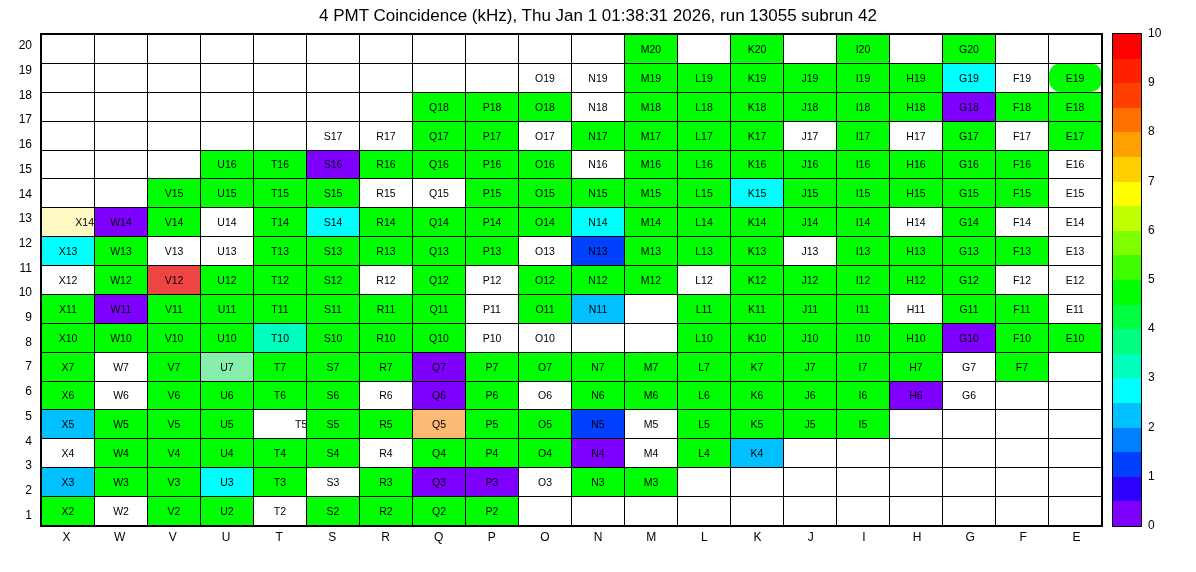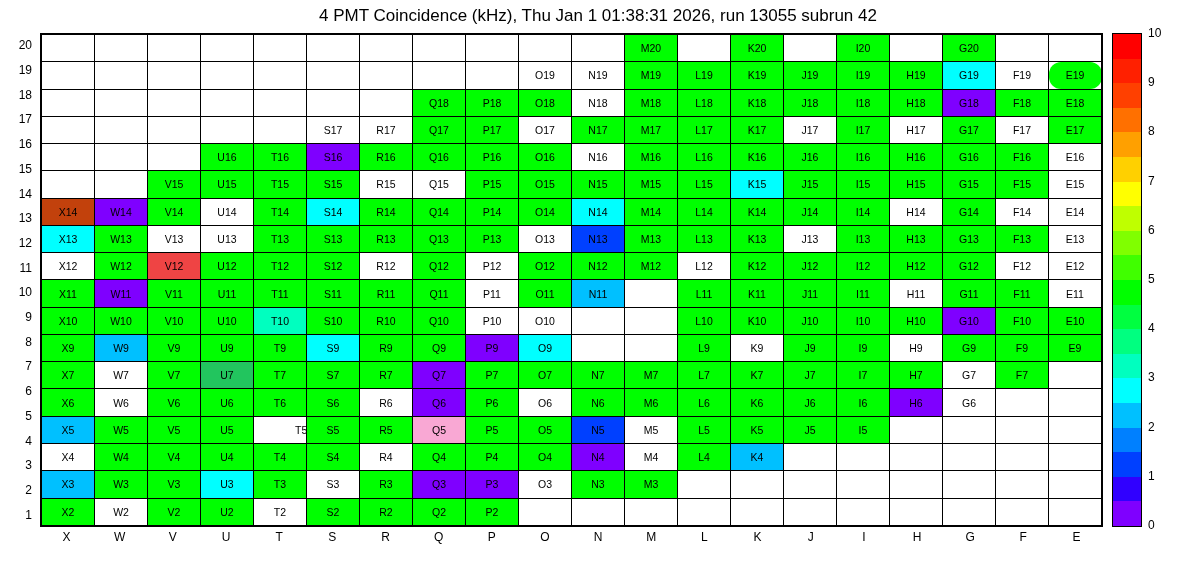--- a/index.html
+++ b/index.html
@@ -216,21 +216,21 @@
             <td style="background: rgb(0, 255, 0);">L15</td>
             <td style="background: rgb(0, 255, 255);">K15</td>
             <td style="background: rgb(0, 255, 0);">J15</td>
             <td style="background: rgb(0, 255, 0);">I15</td>
             <td style="background: rgb(0, 255, 0);">H15</td>
             <td style="background: rgb(0, 255, 0);">G15</td>
             <td style="background: rgb(0, 255, 0);">F15</td>
             <td style="background: rgb(255, 255, 255);">E15</td>
           </tr>
           <tr>
-            <td style="background: #c2410c;">X14</td>
+            <td style="background: #fef9c3; text-align: right;">X14</td>
             <td style="background: rgb(127, 0, 255);">W14</td>
             <td style="background: rgb(0, 255, 0);">V14</td>
             <td style="background: rgb(255, 255, 255);">U14</td>
             <td style="background: rgb(0, 255, 0);">T14</td>
             <td style="background: rgb(0, 255, 255);">S14</td>
             <td style="background: rgb(0, 255, 0);">R14</td>
             <td style="background: rgb(0, 255, 0);">Q14</td>
             <td style="background: rgb(0, 255, 0);">P14</td>
             <td style="background: rgb(0, 255, 0);">O14</td>
             <td style="background: rgb(0, 255, 255);">N14</td>
@@ -326,46 +326,24 @@
             <td style="background: rgb(0, 255, 0);">L10</td>
             <td style="background: rgb(0, 255, 0);">K10</td>
             <td style="background: rgb(0, 255, 0);">J10</td>
             <td style="background: rgb(0, 255, 0);">I10</td>
             <td style="background: rgb(0, 255, 0);">H10</td>
             <td style="background: rgb(127, 0, 255);">G10</td>
             <td style="background: rgb(0, 255, 0);">F10</td>
             <td style="background: rgb(0, 255, 0);">E10</td>
           </tr>
           <tr>
-            <td style="background: rgb(0, 255, 0);">X9</td>
-            <td style="background: rgb(0, 192, 255);">W9</td>
-            <td style="background: rgb(0, 255, 0);">V9</td>
-            <td style="background: rgb(0, 255, 0);">U9</td>
-            <td style="background: rgb(0, 255, 0);">T9</td>
-            <td style="background: rgb(0, 255, 255);">S9</td>
-            <td style="background: rgb(0, 255, 0);">R9</td>
-            <td style="background: rgb(0, 255, 0);">Q9</td>
-            <td style="background: rgb(127, 0, 255);">P9</td>
-            <td style="background: rgb(0, 255, 255);">O9</td>
-            <td style="background: rgb(255, 255, 255);"></td>
-            <td style="background: rgb(255, 255, 255);"></td>
-            <td style="background: rgb(0, 255, 0);">L9</td>
-            <td style="background: rgb(255, 255, 255);">K9</td>
-            <td style="background: rgb(0, 255, 0);">J9</td>
-            <td style="background: rgb(0, 255, 0);">I9</td>
-            <td style="background: rgb(255, 255, 255);">H9</td>
-            <td style="background: rgb(0, 255, 0);">G9</td>
-            <td style="background: rgb(0, 255, 0);">F9</td>
-            <td style="background: rgb(0, 255, 0);">E9</td>
-          </tr>
-          <tr>
             <td style="background: rgb(0, 255, 0);">X7</td>
             <td style="background: rgb(255, 255, 255);">W7</td>
             <td style="background: rgb(0, 255, 0);">V7</td>
-            <td style="background: #22c55e;">U7</td>
+            <td style="background: #86efac;">U7</td>
             <td style="background: rgb(0, 255, 0);">T7</td>
             <td style="background: rgb(0, 255, 0);">S7</td>
             <td style="background: rgb(0, 255, 0);">R7</td>
             <td style="background: rgb(127, 0, 255);">Q7</td>
             <td style="background: rgb(0, 255, 0);">P7</td>
             <td style="background: rgb(0, 255, 0);">O7</td>
             <td style="background: rgb(0, 255, 0);">N7</td>
             <td style="background: rgb(0, 255, 0);">M7</td>
             <td style="background: rgb(0, 255, 0);">L7</td>
             <td style="background: rgb(0, 255, 0);">K7</td>
@@ -399,21 +377,21 @@
             <td style="background: rgb(255, 255, 255);"></td>
           </tr>
           <tr>
             <td style="background: rgb(0, 192, 255);">X5</td>
             <td style="background: rgb(0, 255, 0);">W5</td>
             <td style="background: rgb(0, 255, 0);">V5</td>
             <td style="background: rgb(0, 255, 0);">U5</td>
             <td style="background: rgb(255, 255, 255); padding-left: 41px;">T5</td>
             <td style="background: rgb(0, 255, 0);">S5</td>
             <td style="background: rgb(0, 255, 0);">R5</td>
-            <td style="background: #f9a8d4;">Q5</td>
+            <td style="background: #fdba74;">Q5</td>
             <td style="background: rgb(0, 255, 0);">P5</td>
             <td style="background: rgb(0, 255, 0);">O5</td>
             <td style="background: rgb(0, 64, 255);">N5</td>
             <td style="background: rgb(255, 255, 255);">M5</td>
             <td style="background: rgb(0, 255, 0);">L5</td>
             <td style="background: rgb(0, 255, 0);">K5</td>
             <td style="background: rgb(0, 255, 0);">J5</td>
             <td style="background: rgb(0, 255, 0);">I5</td>
             <td style="background: rgb(255, 255, 255);"></td>
             <td style="background: rgb(255, 255, 255);"></td>

